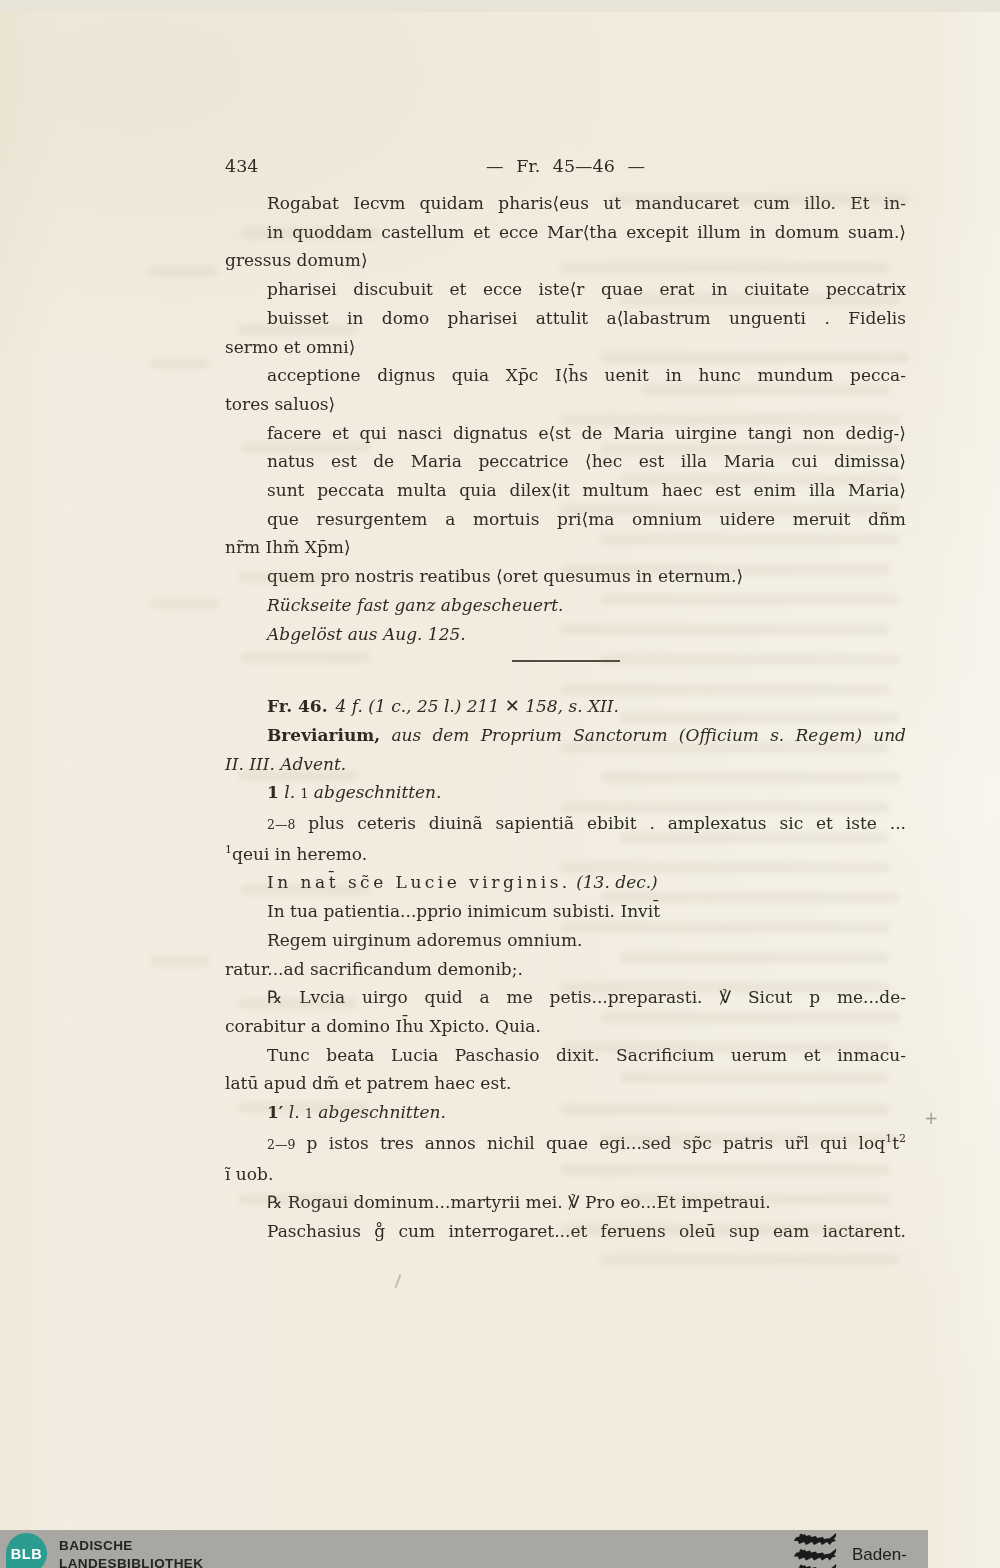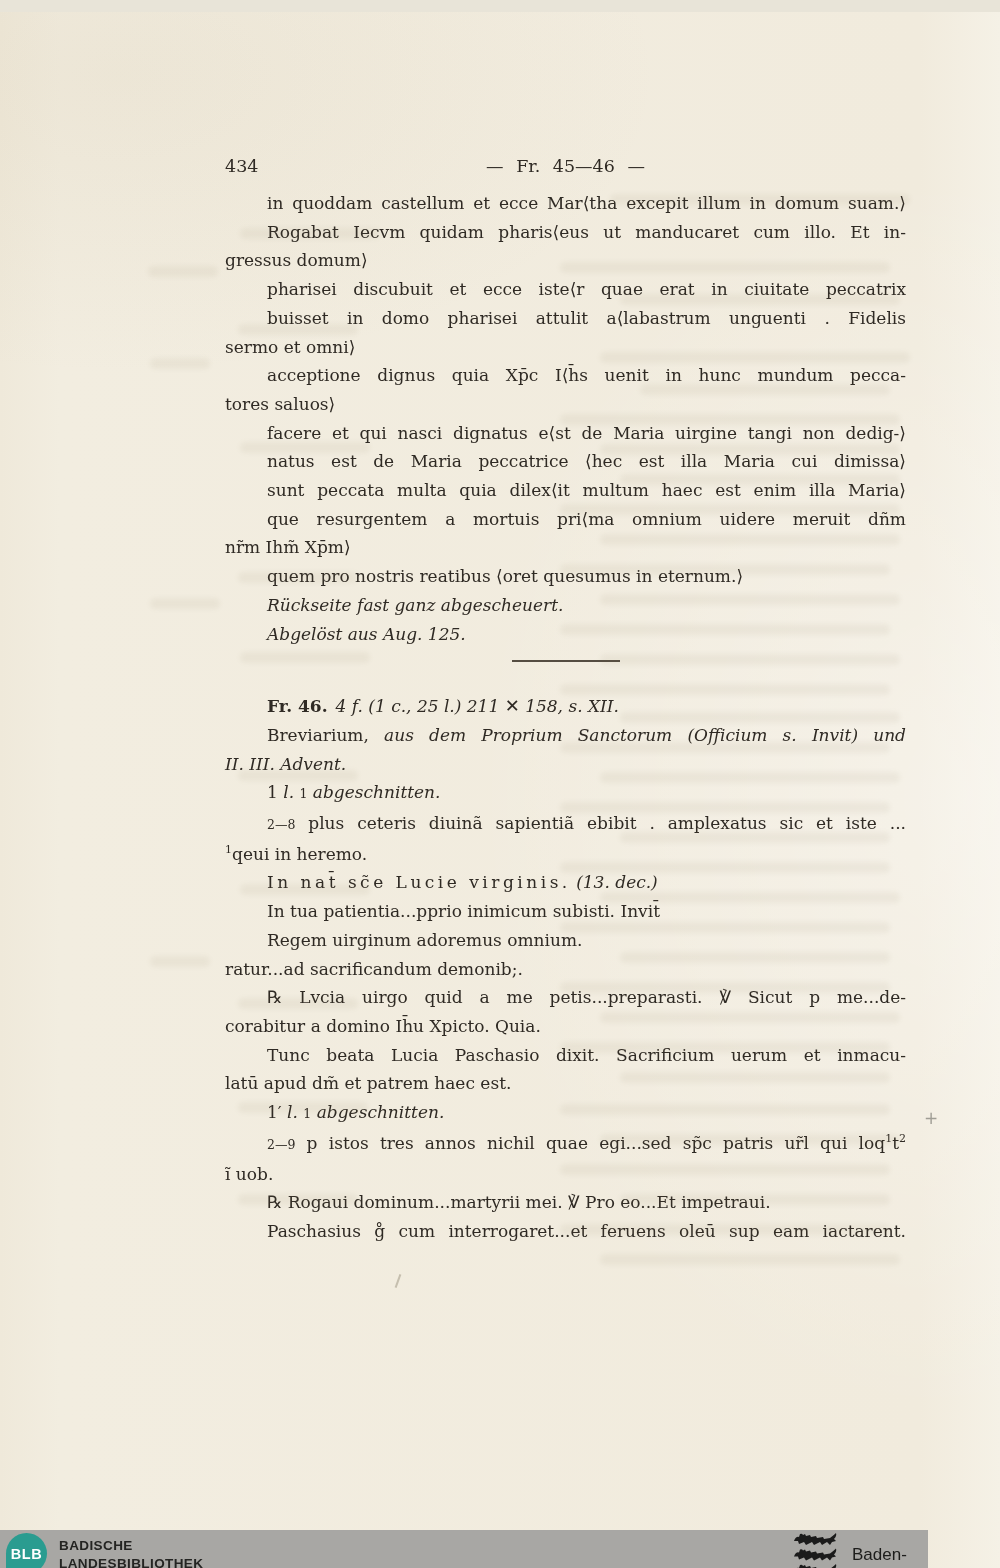--- a/index.html
+++ b/index.html
@@ -15,21 +15,21 @@
   
   .runhead{position:absolute;left:225px;top:144px;width:681px;height:24px;font-size:17.5px;}
   .pagenum{position:absolute;left:0;top:0;}
   .headcenter{position:absolute;left:0;right:0;text-align:center;word-spacing:7px;}
   
   .scan-text{position:absolute;left:225px;top:177px;width:681px;font-size:17px;line-height:28.7px;}
   .line{min-height:28.7px;}
   .line.ind{text-indent:42px;}
   .line.just{text-align:justify;text-align-last:justify;}
   .sg-i{font-style:italic;}
-  .sg-b{font-weight:normal;}
+  .sg-b{font-weight:bold;}
   .sg-bg{font-weight:bold;padding-right:8px;}
   .sg-sm{font-size:12.5px;}
   .sg-sup{font-size:11px;vertical-align:7px;line-height:0;}
   .sg-sp{letter-spacing:3.5px;}
   .sg-rx{font-family:"DejaVu Sans","DejaVu Serif",serif;}
   .sg-x{font-family:"DejaVu Sans",sans-serif;font-size:18px;}
   .divider{width:108px;height:2px;background:#554d42;margin:12px auto 30px auto;}
   
   .ghost{position:absolute;height:11px;border-radius:6px;background:#7d6f4e;opacity:.07;filter:blur(2.5px);}
   .mark-cross{position:absolute;left:924px;top:1096px;color:#84837b;font-size:17px;opacity:.75;font-family:"DejaVu Sans",sans-serif;}
@@ -47,41 +47,41 @@
 
 <div class="page">
 
   <div class="runhead">
     <span class="pagenum">434</span>
     <span class="headcenter">— Fr. 45—46 —</span>
   </div>
 
   <div class="scan-text">
     <div id="fr45">
+        <div class="line ind just"><span>Rogabat Iecvm quidam pharis⟨eus ut manducaret cum illo. Et in-</span></div>
         <div class="line ind just"><span>in quoddam castellum et ecce Mar⟨tha excepit illum in domum suam.⟩</span></div>
-        <div class="line ind just"><span>Rogabat Iecvm quidam pharis⟨eus ut manducaret cum illo. Et in-</span></div>
         <div class="line"><span>gressus domum⟩</span></div>
         <div class="line ind just"><span>pharisei discubuit et ecce iste⟨r quae erat in ciuitate peccatrix</span></div>
         <div class="line ind just"><span>buisset in domo pharisei attulit a⟨labastrum unguenti . Fidelis</span></div>
         <div class="line"><span>sermo et omni⟩</span></div>
         <div class="line ind just"><span>acceptione dignus quia Xp̄c I⟨h̄s uenit in hunc mundum pecca-</span></div>
         <div class="line"><span>tores saluos⟩</span></div>
         <div class="line ind just"><span>facere et qui nasci dignatus e⟨st de Maria uirgine tangi non dedig-⟩</span></div>
         <div class="line ind just"><span>natus est de Maria peccatrice ⟨hec est illa Maria cui dimissa⟩</span></div>
         <div class="line ind just"><span>sunt peccata multa quia dilex⟨it multum haec est enim illa Maria⟩</span></div>
         <div class="line ind just"><span>que resurgentem a mortuis pri⟨ma omnium uidere meruit dñm</span></div>
         <div class="line"><span>nr̃m Ihm̃ Xp̄m⟩</span></div>
         <div class="line ind"><span>quem pro nostris reatibus ⟨oret quesumus in eternum.⟩</span></div>
         <div class="line ind"><span class="sg-i">Rückseite fast ganz abgescheuert.</span></div>
         <div class="line ind"><span class="sg-i">Abgelöst aus Aug. 125.</span></div>
       </div>
     <div class="divider"></div>
     <div id="fr46">
         <div class="line ind"><span class="sg-bg">Fr. 46.</span><span class="sg-i">4 f. (1 c., 25 l.) 211 </span><span class="sg-x">✕</span><span class="sg-i"> 158, s. XII.</span></div>
-        <div class="line ind just"><span class="sg-b">Breviarium,</span><span> </span><span class="sg-i">aus dem Proprium Sanctorum (Officium s. Invit) und</span></div>
+        <div class="line ind just"><span class="sg-b">Breviarium,</span><span> </span><span class="sg-i">aus dem Proprium Sanctorum (Officium s. Regem) und</span></div>
         <div class="line"><span class="sg-i">II. III. Advent.</span></div>
         <div class="line ind"><span class="sg-b">1</span><span> </span><span class="sg-i">l.</span><span> </span><span class="sg-sm">1</span><span> </span><span class="sg-i">abgeschnitten.</span></div>
         <div class="line ind just"><span class="sg-sm">2—8</span><span> plus ceteris diuinã sapientiã ebibit . amplexatus sic et iste ...</span></div>
         <div class="line"><span class="sg-sup">1</span><span>qeui in heremo.</span></div>
         <div class="line ind"><span class="sg-sp">In nat̄ sc̃e Lucie virginis.</span><span> </span><span class="sg-i">(13. dec.)</span></div>
         <div class="line ind"><span>In tua patientia...pprio inimicum subisti. Invit̄</span></div>
         <div class="line ind"><span>Regem uirginum adoremus omnium.</span></div>
         <div class="line"><span>ratur...ad sacrificandum demonib;.</span></div>
         <div class="line ind just"><span class="sg-rx">℞</span><span> Lvcia uirgo quid a me petis...preparasti. </span><span class="sg-rx">℣</span><span> Sicut p me...de-</span></div>
         <div class="line"><span>corabitur a domino Ih̄u Xpicto. Quia.</span></div>

